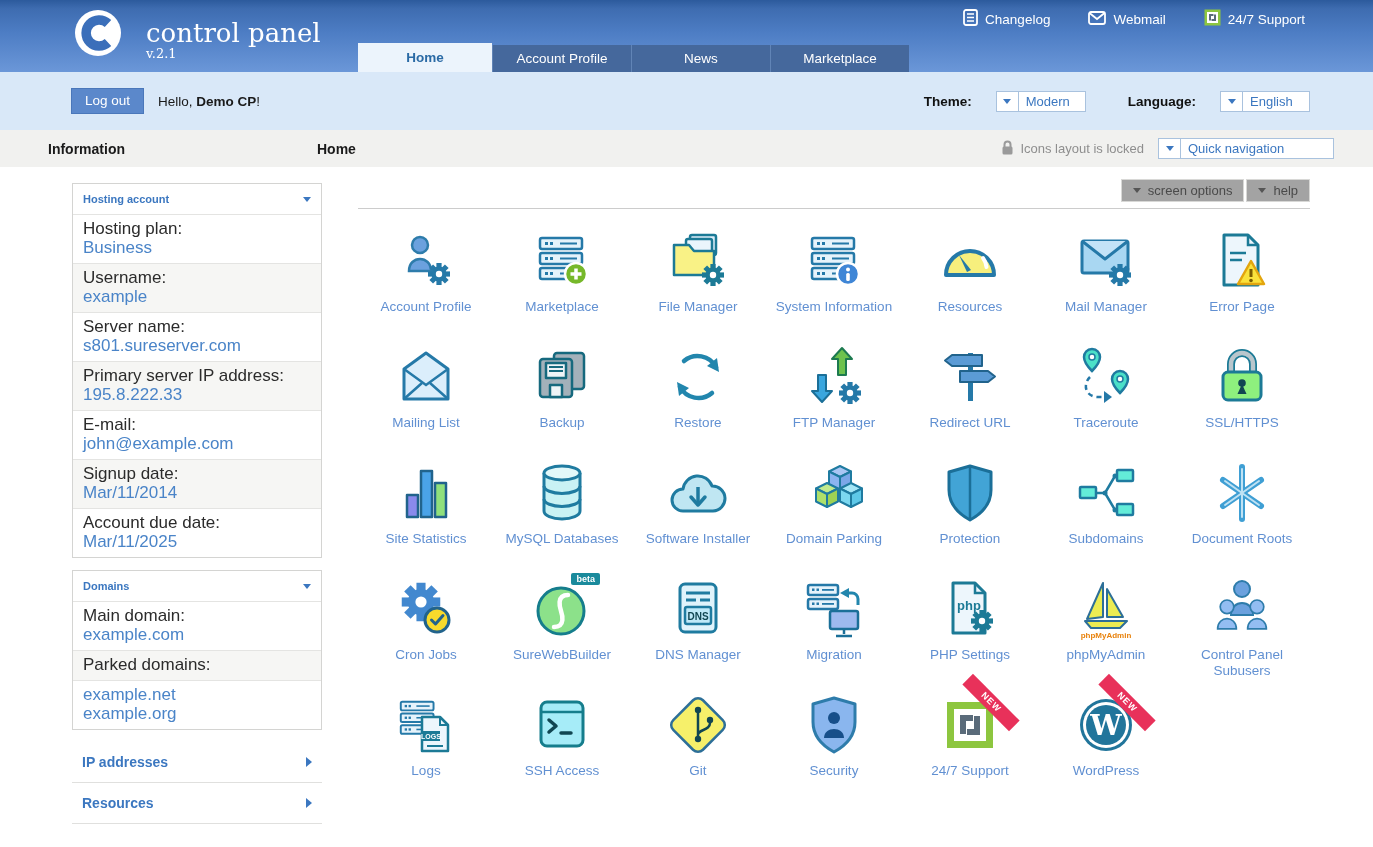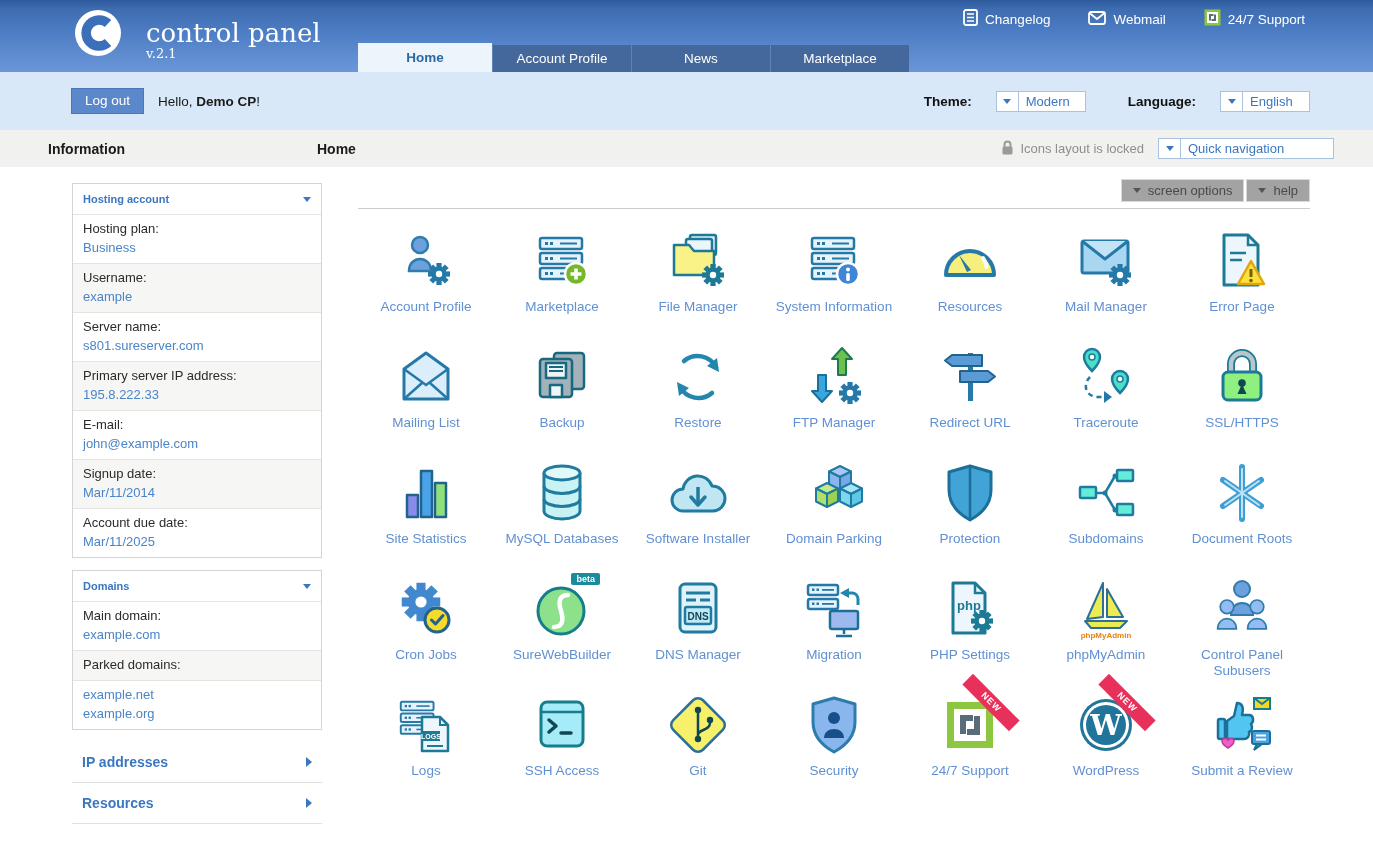--- a/index.html
+++ b/index.html
@@ -46,21 +46,21 @@
   .infobar-right { margin-left:auto; display:flex; align-items:center; gap:14px; }
   .lock-wrap { display:flex; align-items:center; gap:6px; color:#8e8e8e; font-size:13px; }
   .dd.quicknav .val { width:152px; }
 
   
   .content { display:flex; padding:0 63px; align-items:flex-start; }
   .sidebar { width:250px; margin:16px 36px 0 9px; }
   .panel { border:1px solid #d4d4d2; background:#fff; margin-bottom:12px; }
   .panel-title { display:flex; align-items:center; justify-content:space-between; padding:9px 10px;
     font-size:11px; font-weight:bold; color:#3b77c0; cursor:pointer; }
-  .field { padding:4px 10px 6px; border-top:1px solid #e4e4e2; font-size:13px; }
+  .field { padding:4px 10px 6px; border-top:1px solid #e4e4e2; font-size:17px; }
   .field:nth-child(odd) { background:#f6f6f4; }
   .field .f-label { color:#2b2b2b; line-height:19px; }
   .field .f-value { color:#4a84c8; line-height:19px; cursor:pointer; }
   .more-info-row { padding:8px; border-top:1px solid #e4e4e2; }
   .more-info-btn { display:block; width:100%; height:28px; background:#cadef3; border:1px solid #b8d2ec;
     color:#3b77c0; font-size:13.5px; line-height:26px; text-align:center; cursor:pointer;
     font-family:"Liberation Sans",sans-serif; }
   .side-section { display:flex; align-items:center; justify-content:space-between; padding:12px 10px;
     border-bottom:1px solid #e0e0de; font-size:14px; font-weight:bold; color:#3b77c0; cursor:pointer; }
   .side-section:first-of-type { margin-top:16px; }
@@ -766,40 +766,17 @@
               <circle cx="32" cy="32" r="26" fill="#21759b"></circle>
               <circle cx="32" cy="32" r="23" fill="#fff"></circle>
               <circle cx="32" cy="32" r="20" fill="#21759b"></circle>
               <text x="32" y="42" text-anchor="middle" font-size="28" font-weight="bold" font-family="DejaVu Serif, serif" fill="#fff">W</text>
             </svg>
             <span class="ribbon">NEW</span>
           </div>
           <div class="tool-label">WordPress</div>
         </div>
 
-        <div class="tool">
-          <div class="icon-wrap">
-            <svg width="64" height="64" viewBox="0 0 64 64">
-              <g fill="#52c6f0" stroke="#1b6f98" stroke-width="2.5" stroke-linejoin="round">
-                <rect x="8" y="26" width="7" height="20" rx="2"></rect>
-                <path d="M17 46 V28 l7 -5 3 -13 c5 0 7 4 5 12 h7 c5 0 5 7 2 9 c2 3 1 7 -2 8 c1 3 -1 7 -5 7 Z"></path>
-              </g>
-              <g transform="translate(20,46)">
-                <path d="M6 4 c0 -3.5 6 -3.5 6 0 c0 -3.5 6 -3.5 6 0 c0 3.5 -6 7 -6 7 s-6 -3.5 -6 -7 Z" fill="#f05ec8" stroke="#c2399a" stroke-width="1.5" transform="translate(-14,-2)"></path>
-              </g>
-              <g transform="translate(44,5)">
-                <rect width="16" height="11" fill="#f7d61f" stroke="#157d8c" stroke-width="2"></rect>
-                <path d="M0 0 l8 6 8 -6" fill="none" stroke="#157d8c" stroke-width="2"></path>
-              </g>
-              <g transform="translate(42,38)">
-                <rect width="18" height="13" rx="2" fill="#4aa0e0" stroke="#1b6f98" stroke-width="2"></rect>
-                <path d="M5 13 l-3 6 8 -6 Z" fill="#4aa0e0" stroke="#1b6f98" stroke-width="2"></path>
-                <path d="M4 4.5 h10 M4 8.5 h10" stroke="#fff" stroke-width="1.8"></path>
-              </g>
-            </svg>
-          </div>
-          <div class="tool-label">Submit a Review</div>
-        </div>
 
       </div>
     </div>
   </div>
 </div>
 
 </body></html>

